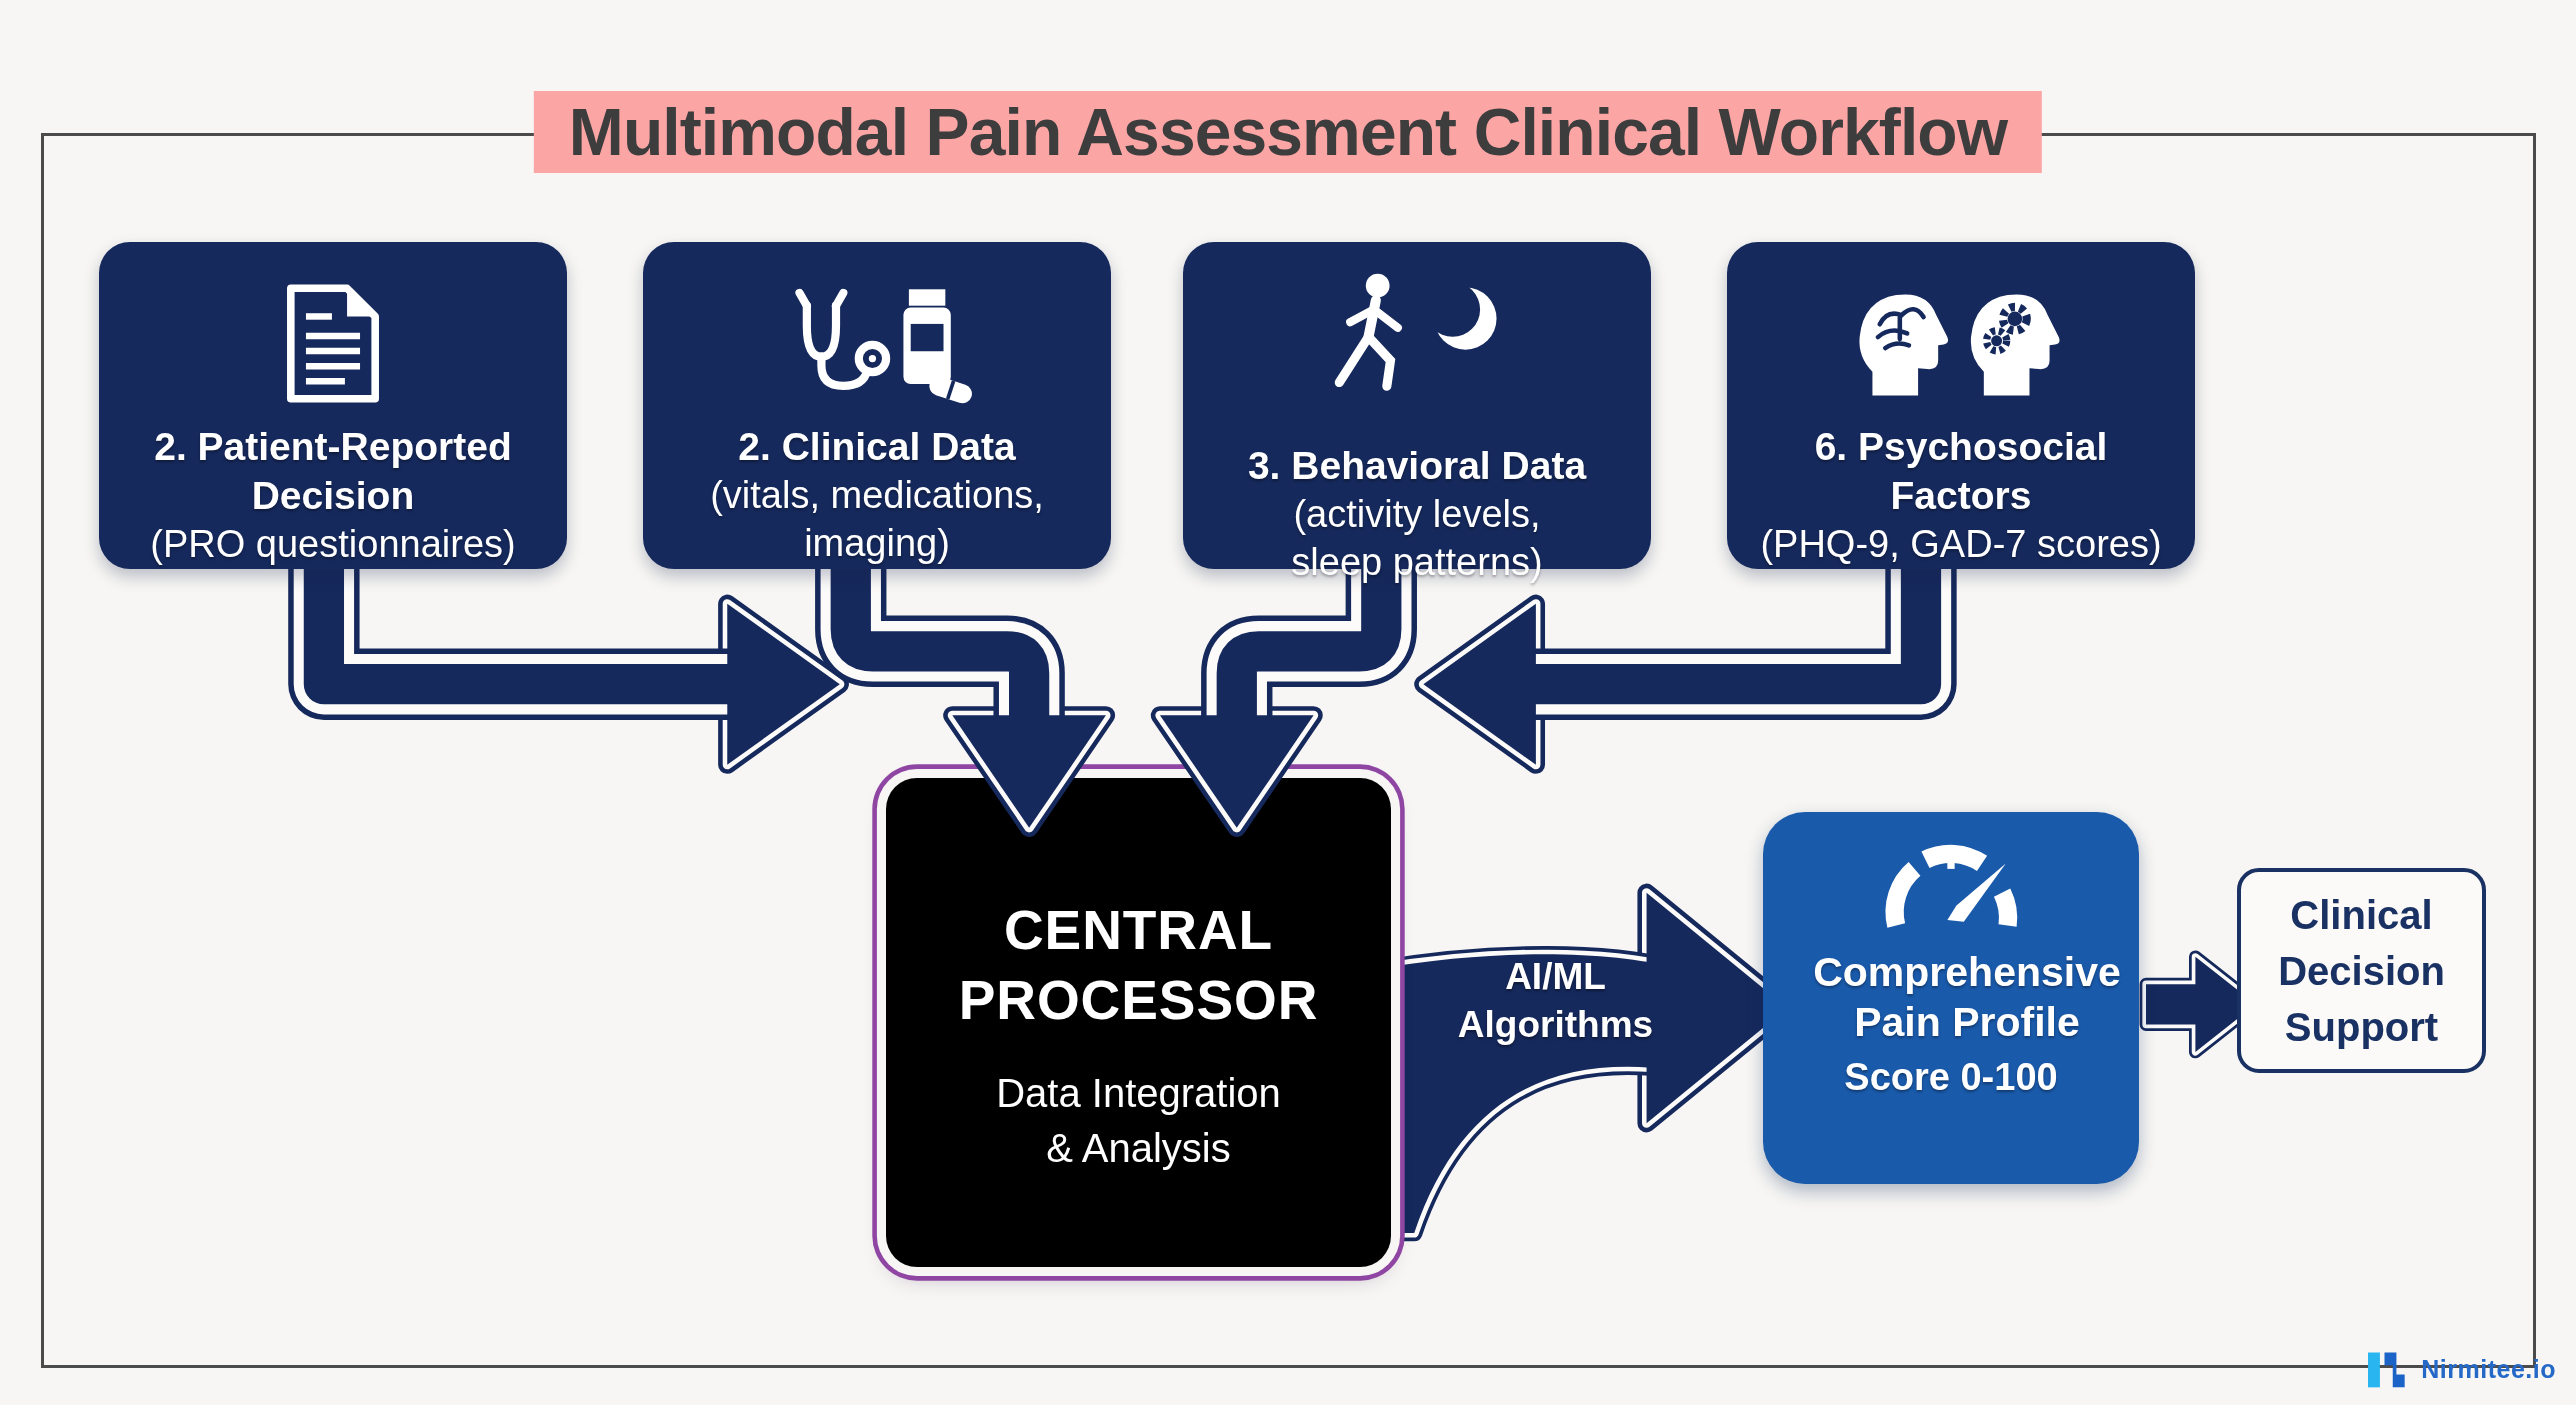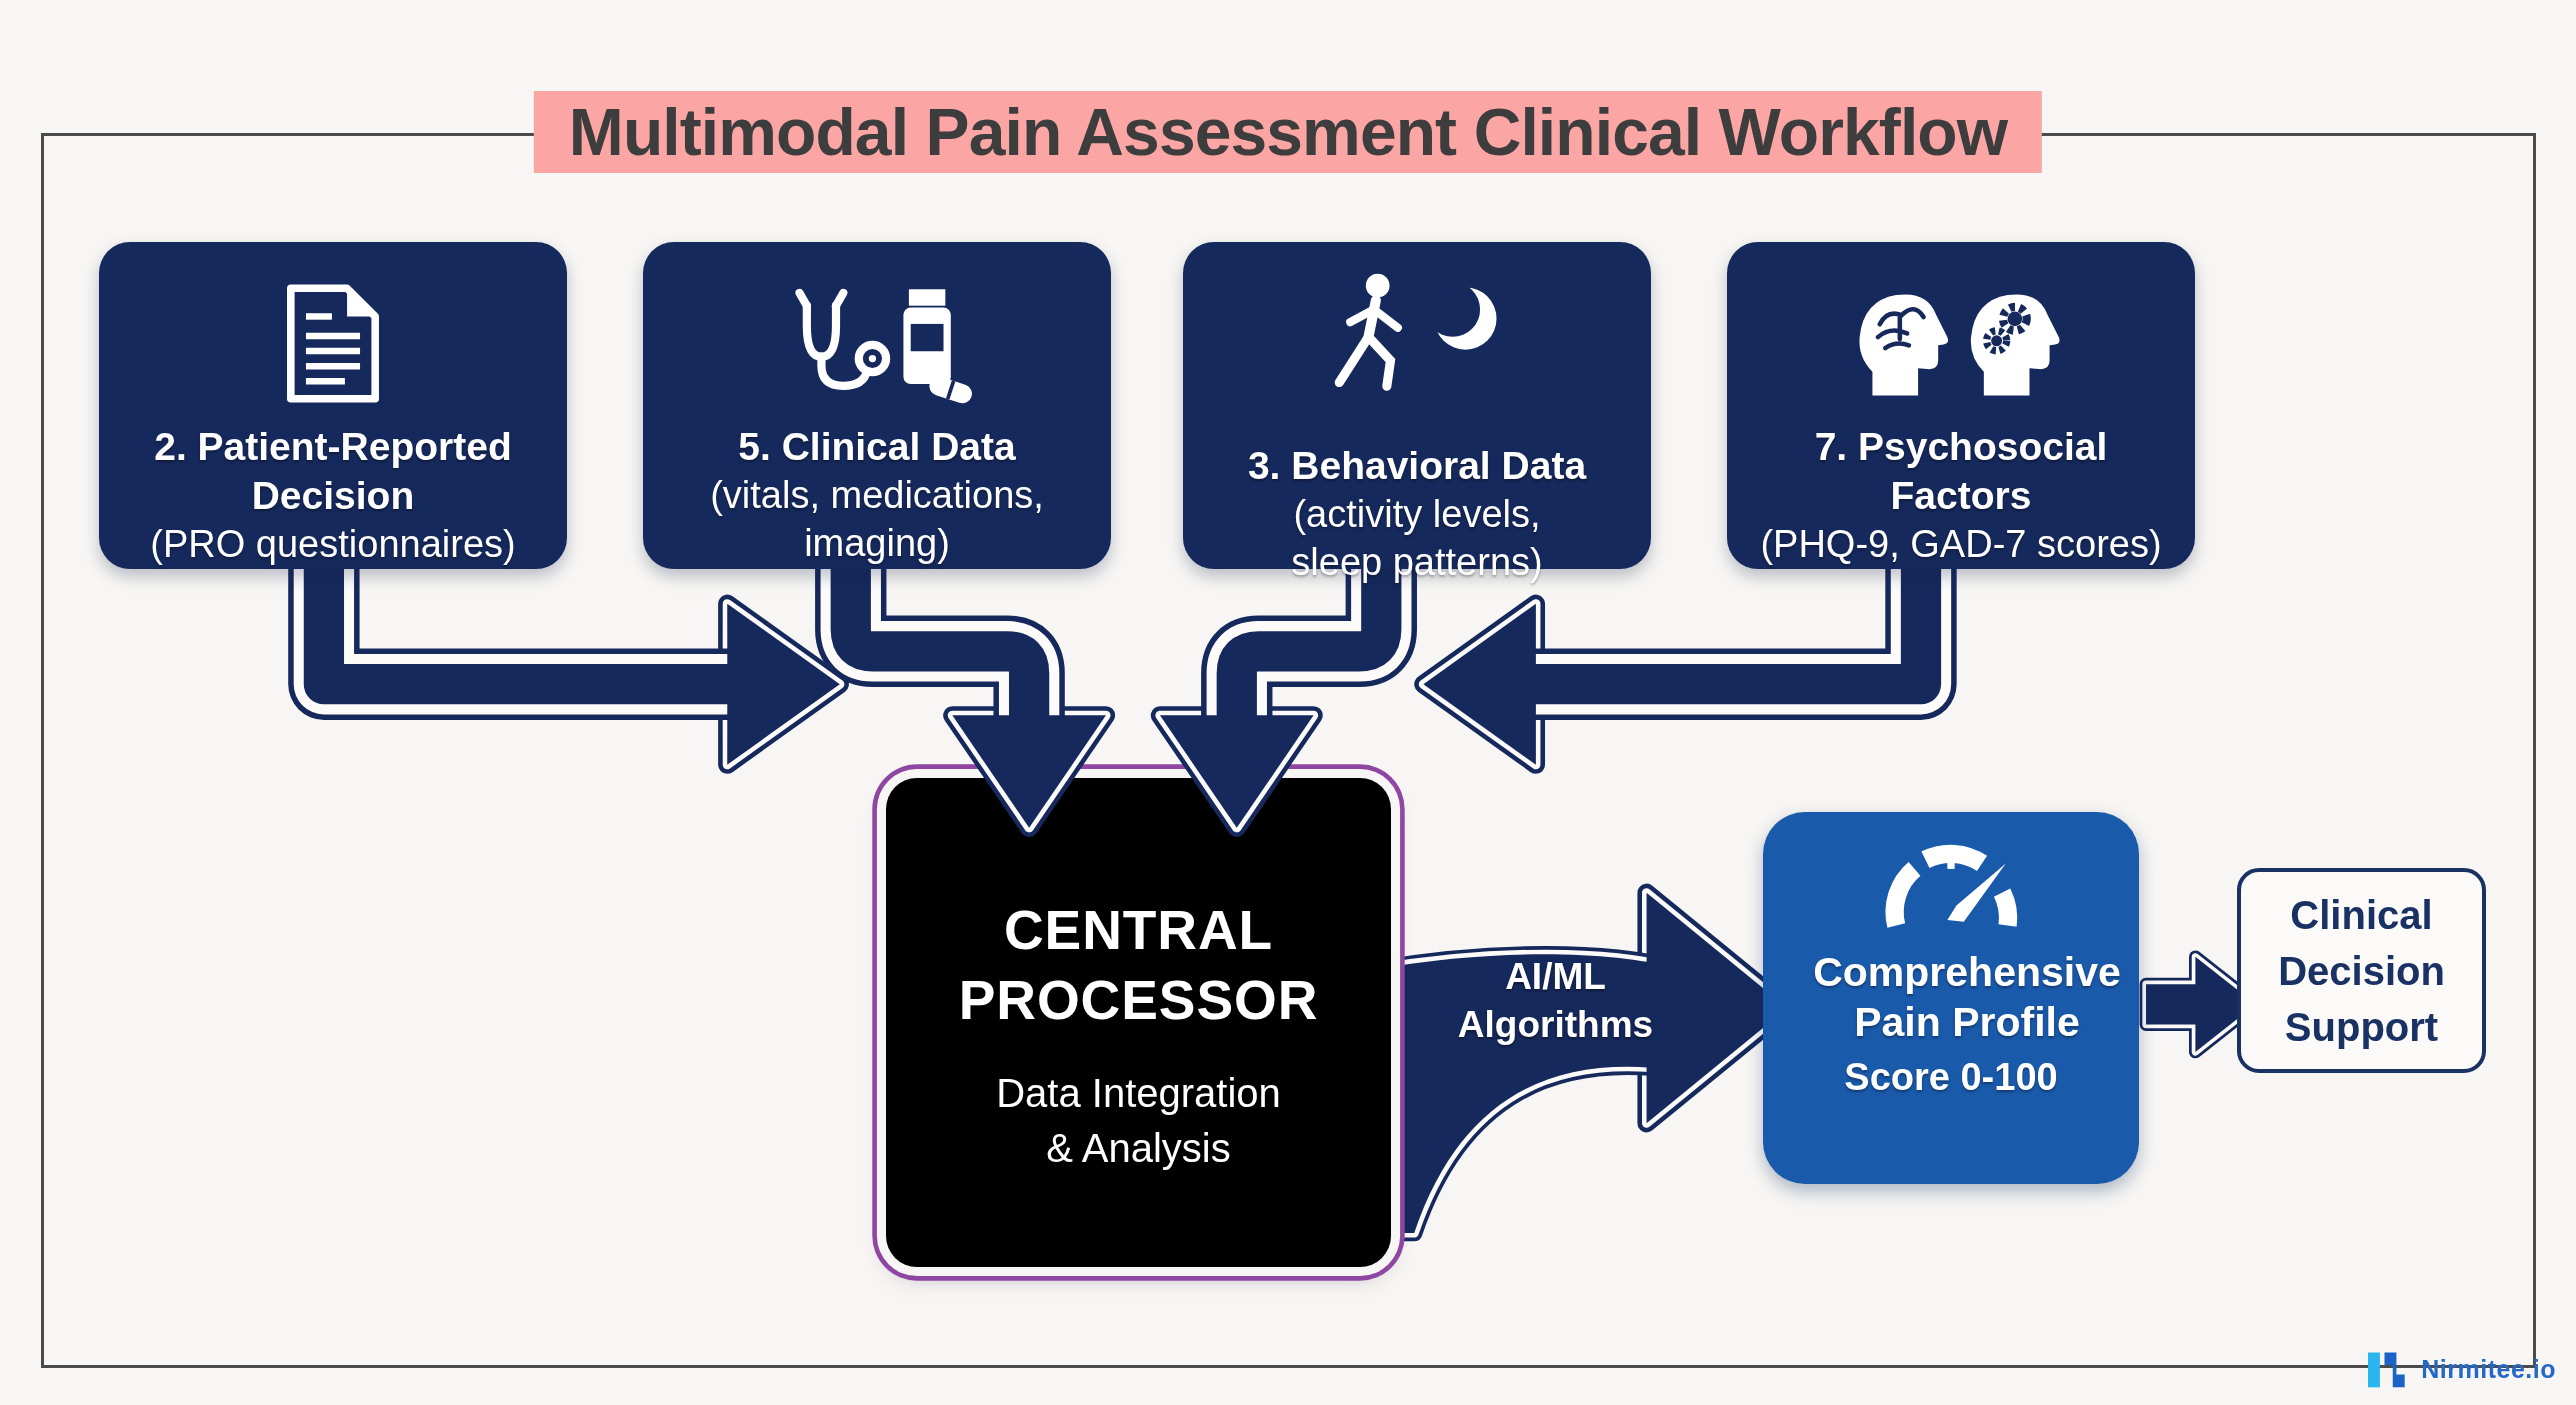--- a/index.html
+++ b/index.html
@@ -182,21 +182,21 @@
       <rect x="150" y="8" width="40" height="18" fill="#fff"></rect>
       <rect x="144" y="28" width="52" height="84" rx="8" fill="#fff"></rect>
       <rect x="152" y="46" width="36" height="30" fill="#16295c"></rect>
       <g transform="rotate(18 196 118)">
         <rect x="172" y="108" width="48" height="21" rx="10.5" fill="#fff"></rect>
         <line x1="196" y1="108" x2="196" y2="129" stroke="#16295c" stroke-width="4"></line>
       </g>
     </svg>
   </div>
   <div class="txt">
-    <div class="bline">5. Clinical Data</div>
+    <div class="bline">2. Clinical Data</div>
     <div class="nline">(vitals, medications,</div>
     <div class="nline">imaging)</div>
   </div>
 </div>
 
 <div id="box3" class="abs srcbox">
   <div class="icon-slot">
     <svg width="192" height="128" viewBox="0 0 210 140">
 
       <circle cx="62" cy="16" r="13" fill="#fff"></circle>
@@ -227,21 +227,21 @@
       <g transform="translate(122 0)">
         <path d="M18 122 V96 Q2 80 4 58 Q8 18 44 12 Q78 7 88 34 L100 58 Q103 65 96 66 L90 67 V84 Q90 94 78 93 L68 92 V122 Z" fill="#fff"></path>
         <circle cx="52" cy="38" r="13" fill="none" stroke="#16295c" stroke-width="9" stroke-dasharray="6 5"></circle>
         <circle cx="52" cy="38" r="8" fill="#16295c"></circle>
         <circle cx="32" cy="62" r="11" fill="none" stroke="#16295c" stroke-width="8" stroke-dasharray="5 4"></circle>
         <circle cx="32" cy="62" r="6" fill="#16295c"></circle>
       </g>
     </svg>
   </div>
   <div class="txt">
-    <div class="bline">7. Psychosocial</div>
+    <div class="bline">6. Psychosocial</div>
     <div class="bline">Factors</div>
     <div class="nline">(PHQ-9, GAD-7 scores)</div>
   </div>
 </div>
 
 <div id="ai-label" class="abs">
   <div>AI/ML</div>
   <div>Algorithms</div>
 </div>
 

